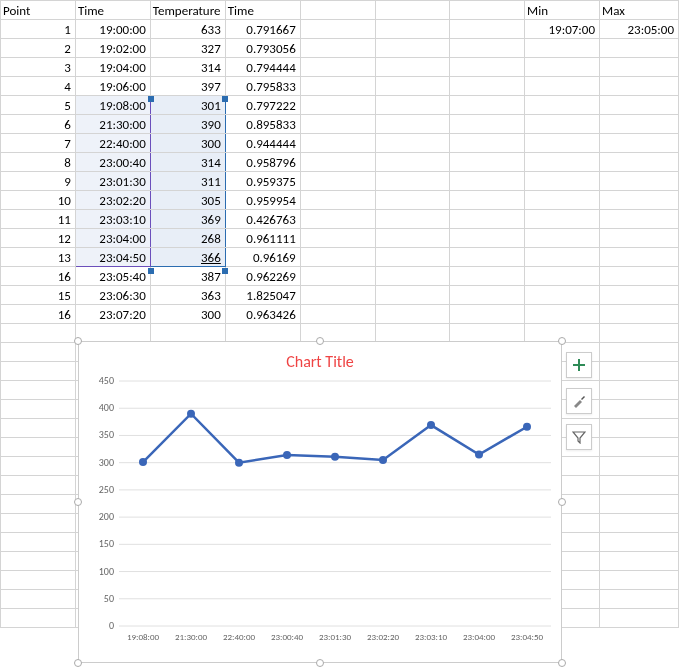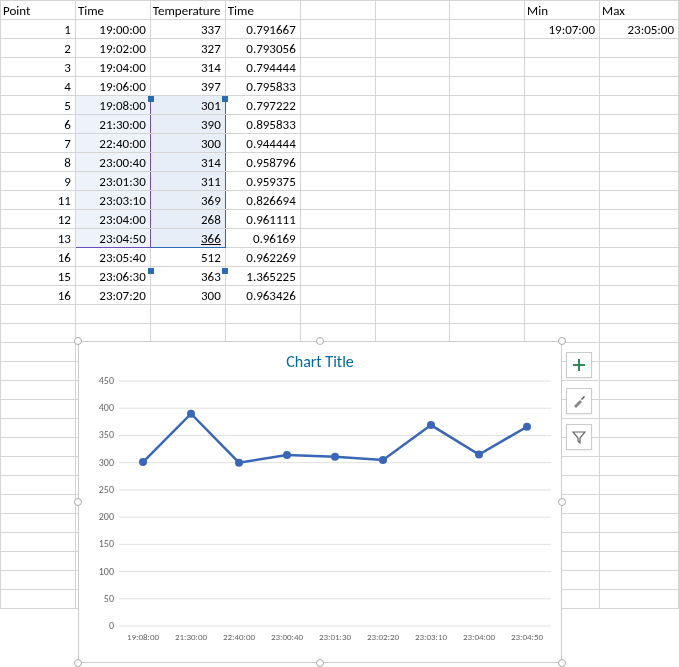--- a/index.html
+++ b/index.html
@@ -62,21 +62,21 @@
     left: 78px;
     top: 341px;
     width: 484px;
     height: 322px;
     background: #fff;
     border: 1px solid #ccc;
   }
   .chart-title {
     text-align: center;
     font-size: 16px;
-    color: #0369a1;
+    color: #ef4444;
     margin-top: 10px;
     font-family: Calibri, Arial, sans-serif;
   }
   .chart-sel-handle {
     position: absolute;
     width: 8px; height: 8px;
     background: #fff;
     border: 1px solid #aaa;
     border-radius: 50%;
     z-index: 6;
@@ -121,21 +121,21 @@
         <td class="lalign">Time</td>
         <td></td>
         <td></td>
         <td></td>
         <td class="lalign">Min</td>
         <td class="lalign">Max</td>
       </tr>
       <tr>
         <td>1</td>
         <td>19:00:00</td>
-        <td>337</td>
+        <td>633</td>
         <td>0.791667</td>
         <td></td>
         <td></td>
         <td></td>
         <td>19:07:00</td>
         <td>23:05:00</td>
       </tr>
       <tr>
         <td>2</td>
         <td>19:02:00</td>
@@ -218,24 +218,35 @@
         <td class="sel-time">23:01:30</td>
         <td class="sel-temp">311</td>
         <td>0.959375</td>
         <td></td>
         <td></td>
         <td></td>
         <td></td>
         <td></td>
       </tr>
       <tr>
+        <td>10</td>
+        <td class="sel-time">23:02:20</td>
+        <td class="sel-temp">305</td>
+        <td>0.959954</td>
+        <td></td>
+        <td></td>
+        <td></td>
+        <td></td>
+        <td></td>
+      </tr>
+      <tr>
         <td>11</td>
         <td class="sel-time">23:03:10</td>
         <td class="sel-temp">369</td>
-        <td>0.826694</td>
+        <td>0.426763</td>
         <td></td>
         <td></td>
         <td></td>
         <td></td>
         <td></td>
       </tr>
       <tr>
         <td>12</td>
         <td class="sel-time">23:04:00</td>
         <td class="sel-temp">268</td>
@@ -253,33 +264,33 @@
         <td>0.96169</td>
         <td></td>
         <td></td>
         <td></td>
         <td></td>
         <td></td>
       </tr>
       <tr>
         <td>16</td>
         <td>23:05:40</td>
-        <td>512</td>
+        <td>387</td>
         <td>0.962269</td>
         <td></td>
         <td></td>
         <td></td>
         <td></td>
         <td></td>
       </tr>
       <tr>
         <td>15</td>
         <td>23:06:30</td>
         <td>363</td>
-        <td>1.365225</td>
+        <td>1.825047</td>
         <td></td>
         <td></td>
         <td></td>
         <td></td>
         <td></td>
       </tr>
       <tr>
         <td>16</td>
         <td>23:07:20</td>
         <td>300</td>

